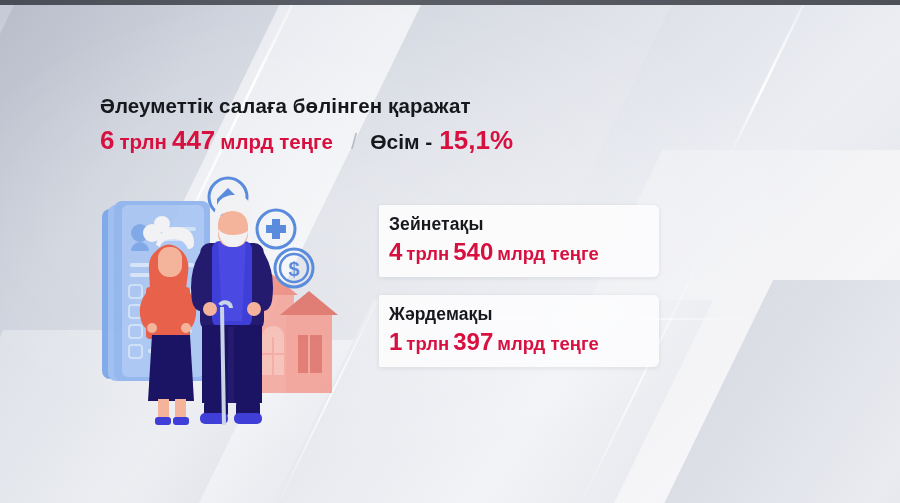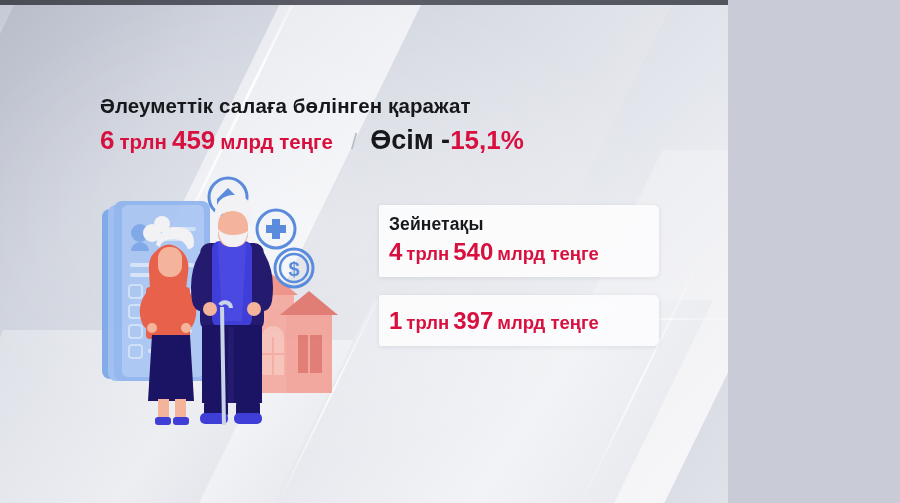--- a/index.html
+++ b/index.html
@@ -1,21 +1,21 @@
 <!DOCTYPE html>
 <html><head>
 <meta charset="utf-8">
 <style>
   * { margin:0; padding:0; box-sizing:border-box; }
   body {
     width:900px; height:503px; overflow:hidden;
     font-family:"Liberation Sans", sans-serif;
     background:#c9ccd6;
   }
-  .stage { position:relative; width:728px; height:503px; overflow:hidden;
+  .stage { position:relative; width:900px; height:503px; overflow:hidden;
            background:linear-gradient(160deg,#c6cad6 0%,#d5d8e0 18%,#e6e8ee 45%,#eef0f4 70%,#e2e4ea 100%); }
 
   
   .topband { position:absolute; left:0; top:0; width:900px; height:5px;
              background:linear-gradient(90deg,#4a4d55,#5b5e67 40%,#4e5158 100%); z-index:40; }
 
   
   .bgpanel { position:absolute; }
 
   .p1 { left:-120px; top:-40px; width:420px; height:640px;
@@ -59,22 +59,22 @@
           background:radial-gradient(ellipse at 42% 45%, rgba(255,255,255,.30) 0%, rgba(255,255,255,0) 62%); }
 
   
   .headline { position:absolute; left:100px; top:94px; z-index:20; }
   .hl-title { font-size:20.5px; font-weight:bold; color:#16181c; letter-spacing:.1px;
               white-space:nowrap; }
   .hl-row { display:flex; align-items:baseline; margin-top:7px; white-space:nowrap; }
   .hl-big { font-size:26px; font-weight:bold; color:#d81040; letter-spacing:0; }
   .hl-mid { font-size:20.5px; font-weight:bold; color:#d81040; margin:0 5px; }
   .hl-sep { font-size:22px; color:#b9bcc4; font-weight:400; margin:0 13px; }
-  .hl-dark { font-size:27px; font-weight:bold; color:#16181c; }
-  .hl-pct { font-size:26px; font-weight:bold; color:#d81040; }
+  .hl-dark { font-size:21px; font-weight:bold; color:#16181c; }
+  .hl-pct { font-size:26px; font-weight:bold; color:#d81040; margin-left:7px; }
 
   
   .card { position:absolute; display:flex; align-items:center; z-index:20; }
   .card-bar { width:9px; border-radius:5px; background:linear-gradient(180deg,#5d727b,#4b5d66);
               margin-right:10px; flex:0 0 auto; }
   .card-box { background:rgba(252,252,253,.93); border-radius:2px 6px 6px 2px;
               padding:9px 22px 11px 10px; min-width:280px;
               box-shadow:0 1px 5px rgba(90,100,120,.14); }
   .card-label { font-size:17.5px; font-weight:bold; color:#16181c; letter-spacing:.1px; }
   .card-value { margin-top:3px; white-space:nowrap; display:flex; align-items:baseline; }
@@ -106,21 +106,21 @@
   <div class="edge e4"></div>
   <div class="edge e5"></div>
   <div class="vign"></div>
   <div class="topband"></div>
 
   <div class="headline">
     <div class="hl-title">Әлеуметтік салаға бөлінген қаражат</div>
     <div class="hl-row">
       <span class="hl-big">6</span>
       <span class="hl-mid">трлн</span>
-      <span class="hl-big">459</span>
+      <span class="hl-big">447</span>
       <span class="hl-mid">млрд теңге</span>
       <span class="hl-sep">/</span>
       <span class="hl-dark">Өсім -</span>
       <span class="hl-pct">15,1%</span>
     </div>
   </div>
 
   <div class="card" id="card-1">
     <div class="card-bar"></div>
     <div class="card-box">
@@ -130,20 +130,21 @@
         <span class="cv-mid">трлн</span>
         <span class="cv-big">540</span>
         <span class="cv-mid">млрд теңге</span>
       </div>
     </div>
   </div>
 
   <div class="card" id="card-2">
     <div class="card-bar"></div>
     <div class="card-box">
+      <div class="card-label">Жәрдемақы</div>
       <div class="card-value">
         <span class="cv-big">1</span>
         <span class="cv-mid">трлн</span>
         <span class="cv-big">397</span>
         <span class="cv-mid">млрд теңге</span>
       </div>
     </div>
   </div>
 
   <div class="illus">

